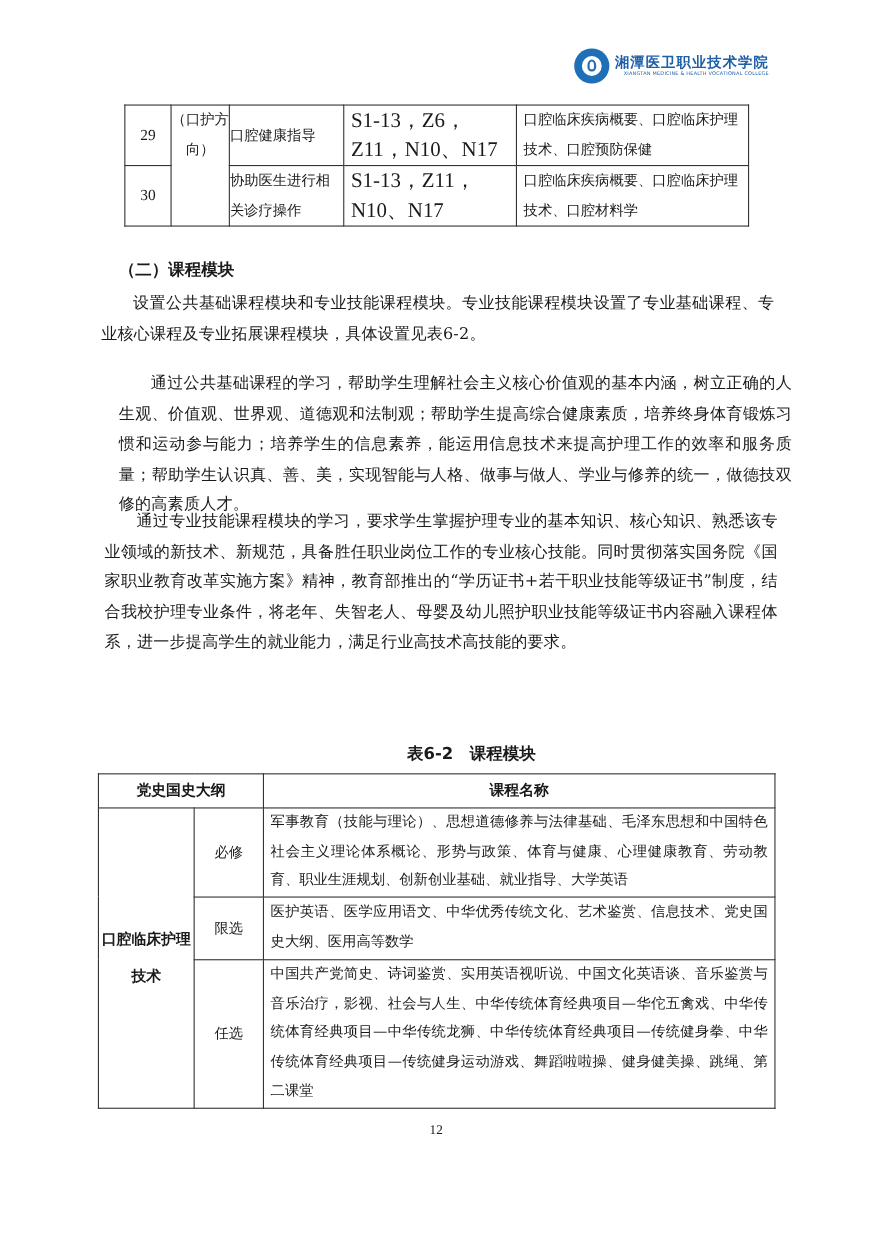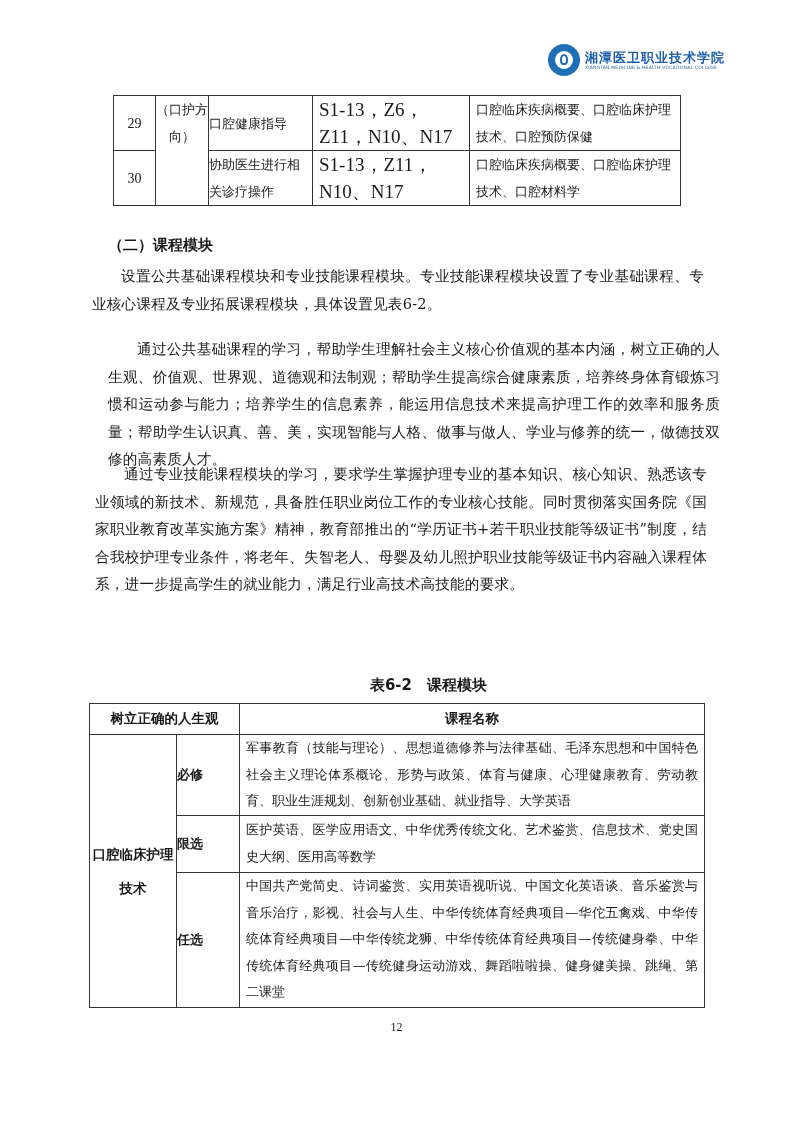--- a/index.html
+++ b/index.html
@@ -1,18 +1,18 @@
 <!DOCTYPE html>
 <html><head>
 <meta charset="utf-8">
 <style>
   html, body { margin:0; padding:0; background:#ffffff; }
   body { width:793px; height:1122px; position:relative; overflow:hidden;
          font-family: "DejaVu Serif", "Liberation Serif", serif; color:#1a1a1a; }
-  .logo { position:absolute; left:548px; top:44px; display:flex; align-items:center; }
+  .logo { position:absolute; left:522px; top:44px; display:flex; align-items:center;text-align:right; }
   .logo-mark { width:32px; height:32px; border-radius:50%; background:#1f6fb8; position:relative; }
   .logo-mark::before { content:""; position:absolute; left:7px; top:7px; width:18px; height:18px; border-radius:50%; background:#fff; }
   .logo-mark::after { content:""; position:absolute; left:12px; top:10px; width:8px; height:11px; border:2px solid #1f6fb8; border-radius:50% 50% 40% 40%; box-sizing:border-box; }
   .logo-text { margin-left:5px; display:flex; flex-direction:column; }
   .logo-cn { font-size:13px; color:#1f5fa8; font-weight:bold; letter-spacing:1px; line-height:15px; font-family:"DejaVu Serif", serif; }
   .logo-en { font-size:4.5px; color:#1f5fa8; letter-spacing:0.2px; line-height:6px; font-family:"DejaVu Sans", sans-serif; }
 
   table { border-collapse:collapse; position:absolute; }
   td, th { border:1px solid #333; padding:0; font-weight:normal; }
 
@@ -24,21 +24,21 @@
   #t1 .codes { width:150px; padding-left:6px; font-family:"Liberation Serif", serif; font-size:19px; }
   #t1 .courses { padding-left:6px; }
 
   .h2 { position:absolute; left:108px; top:236px; font-size:15px; font-weight:bold; font-family:"DejaVu Sans", sans-serif; }
   .para { position:absolute; left:92px; width:612px; font-size:14.6px; line-height:27.6px; text-indent:29px; text-align:justify; letter-spacing:0.2px; }
   .caption { position:absolute; left:0; width:793px; top:676px; text-align:center; font-size:15px; font-weight:bold; font-family:"DejaVu Sans", sans-serif;margin-left:32px; }
 
   #t2 { left:89px; top:703px; width:616px; font-size:13px; }
   #t2 th { height:30px; font-weight:bold; font-family:"DejaVu Sans", sans-serif; font-size:13.5px; text-align:center; }
   #t2 .cat { width:86px; text-align:center; font-weight:bold; font-family:"DejaVu Sans", sans-serif; font-size:13.5px; line-height:34px; }
-  #t2 .sub { width:62px; text-align:left;font-weight:bold; }
+  #t2 .sub { width:62px; text-align:center; }
   #t2 .list { padding:0 6px; line-height:26.5px; text-align:justify; }
 
   .page-num { position:absolute; left:0; width:793px; top:1020px; text-align:center; font-size:12px; font-family:"Liberation Serif", serif; }
 </style>
 </head>
 <body>
 
 <div class="logo">
   <div class="logo-mark"></div>
   <div class="logo-text">
@@ -68,21 +68,21 @@
 <div class="h2">（二）课程模块</div>
 <p class="para" style="top:250px;margin:12px 0 0 0;">设置公共基础课程模块和专业技能课程模块。专业技能课程模块设置了专业基础课程、专业核心课程及专业拓展课程模块，具体设置见表6-2。</p>
 <p class="para" style="top:319px;margin:16px;">通过公共基础课程的学习，帮助学生理解社会主义核心价值观的基本内涵，树立正确的人生观、价值观、世界观、道德观和法制观；帮助学生提高综合健康素质，培养终身体育锻炼习惯和运动参与能力；培养学生的信息素养，能运用信息技术来提高护理工作的效率和服务质量；帮助学生认识真、善、美，实现智能与人格、做事与做人、学业与修养的统一，做德技双修的高素质人才。</p>
 <p class="para" style="top:457px;margin:3px;">通过专业技能课程模块的学习，要求学生掌握护理专业的基本知识、核心知识、熟悉该专业领域的新技术、新规范，具备胜任职业岗位工作的专业核心技能。同时贯彻落实国务院《国家职业教育改革实施方案》精神，教育部推出的“学历证书+若干职业技能等级证书”制度，结合我校护理专业条件，将老年、失智老人、母婴及幼儿照护职业技能等级证书内容融入课程体系，进一步提高学生的就业能力，满足行业高技术高技能的要求。</p>
 
 <div class="caption">表6-2　课程模块</div>
 
 <table id="t2">
   <tbody>
       <tr>
-    <th colspan="2" style="width:148px;">树立正确的人生观</th>
+    <th colspan="2" style="width:148px;">党史国史大纲</th>
     <th>课程名称</th>
   </tr>
   <tr style="height:80px;">
     <td class="cat" rowspan="3">口腔临床护理技术</td>
     <td class="sub">必修</td>
     <td class="list">军事教育（技能与理论）、思想道德修养与法律基础、毛泽东思想和中国特色社会主义理论体系概论、形势与政策、体育与健康、心理健康教育、劳动教育、职业生涯规划、创新创业基础、就业指导、大学英语</td>
   </tr>
   <tr style="height:57px;">
     <td class="sub">限选</td>
     <td class="list">医护英语、医学应用语文、中华优秀传统文化、艺术鉴赏、信息技术、党史国史大纲、医用高等数学</td>

